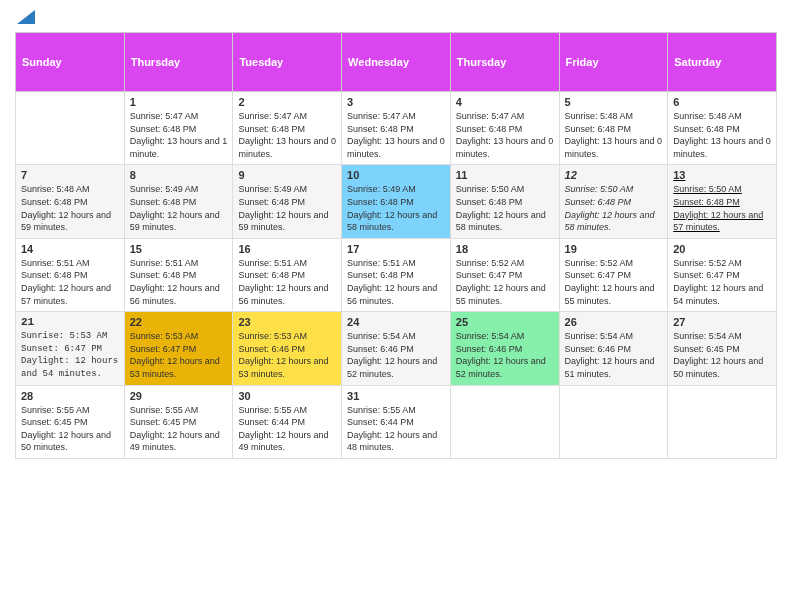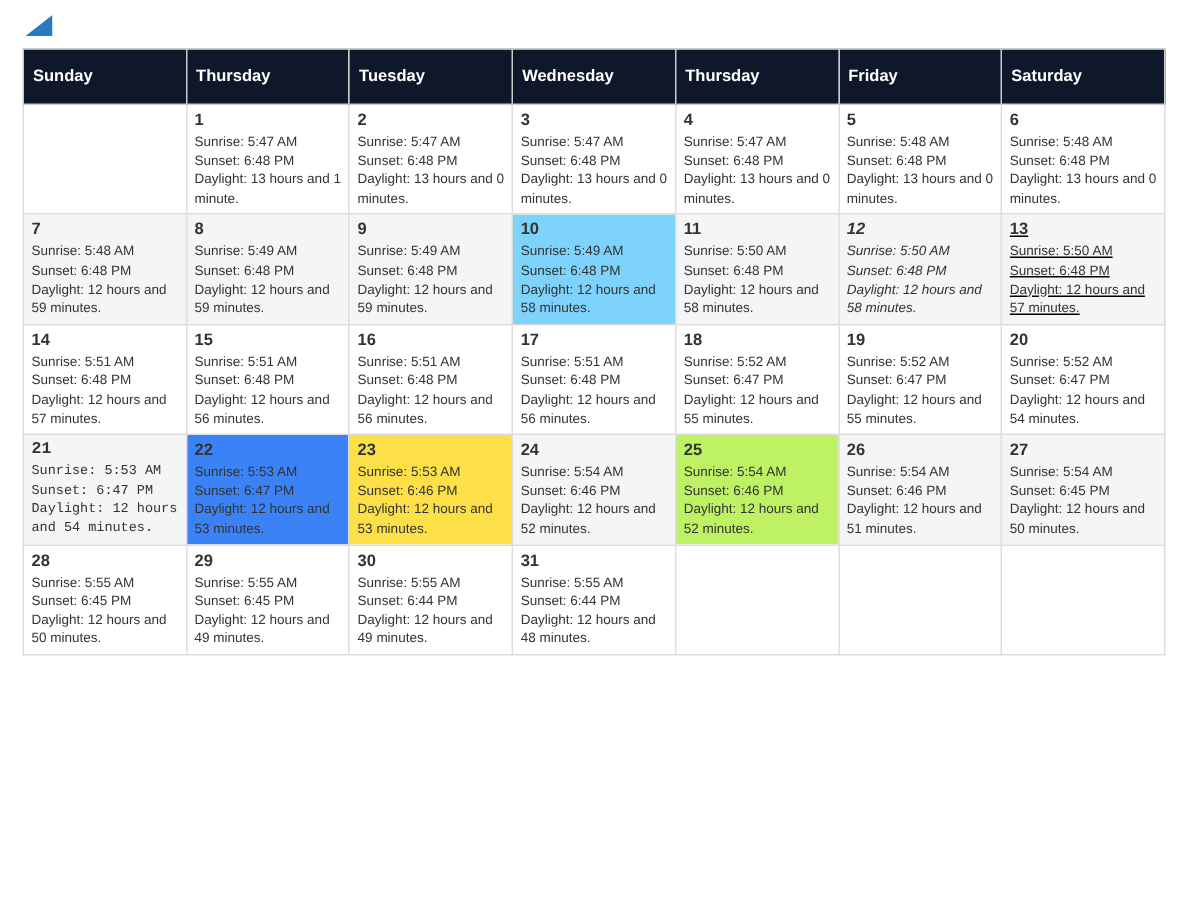--- a/index.html
+++ b/index.html
@@ -57,24 +57,24 @@
     .location-title {
       font-size: 14px;
       color: #333;
     }
     .calendar-table {
       width: 100%;
       border-collapse: collapse;
       font-size: 9.5px;
     }
     .calendar-table th {
-      background-color: #0f172a;
+      background-color: #d946ef;
       color: #fff;
       text-align: left;
-      padding: 12px 6px;
+      padding: 23px 6px;
       font-size: 11px;
       font-weight: bold;
       border: 1px solid #ccc;
     }
     .calendar-table td {
       vertical-align: top;
       padding: 4px 5px;
       border: 1px solid #ddd;
       width: calc(100% / 7);
       height: 72px;
@@ -218,33 +218,33 @@
           <td>
             <div class="day-number">20</div>
             <div class="day-info">Sunrise: 5:52 AM<br>Sunset: 6:47 PM<br>Daylight: 12 hours and 54 minutes.</div>
           </td>
         </tr>
         <tr>
           <td style="background: rgb(245, 245, 245); font-family: Liberation Mono, monospace;">
             <div class="day-number">21</div>
             <div class="day-info">Sunrise: 5:53 AM<br>Sunset: 6:47 PM<br>Daylight: 12 hours and 54 minutes.</div>
           </td>
-          <td style="background: #3b82f6; margin-left: 32px;">
+          <td style="background: #eab308; margin-left: 32px;">
             <div class="day-number">22</div>
             <div class="day-info">Sunrise: 5:53 AM<br>Sunset: 6:47 PM<br>Daylight: 12 hours and 53 minutes.</div>
           </td>
           <td style="background: #fde047;">
             <div class="day-number">23</div>
             <div class="day-info">Sunrise: 5:53 AM<br>Sunset: 6:46 PM<br>Daylight: 12 hours and 53 minutes.</div>
           </td>
           <td style="background: rgb(245, 245, 245); margin-left: 12px;">
             <div class="day-number">24</div>
             <div class="day-info">Sunrise: 5:54 AM<br>Sunset: 6:46 PM<br>Daylight: 12 hours and 52 minutes.</div>
           </td>
-          <td style="background: #bef264;">
+          <td style="background: #86efac;">
             <div class="day-number">25</div>
             <div class="day-info">Sunrise: 5:54 AM<br>Sunset: 6:46 PM<br>Daylight: 12 hours and 52 minutes.</div>
           </td>
           <td style="background: rgb(245, 245, 245);">
             <div class="day-number">26</div>
             <div class="day-info">Sunrise: 5:54 AM<br>Sunset: 6:46 PM<br>Daylight: 12 hours and 51 minutes.</div>
           </td>
           <td style="background: rgb(245, 245, 245);">
             <div class="day-number">27</div>
             <div class="day-info">Sunrise: 5:54 AM<br>Sunset: 6:45 PM<br>Daylight: 12 hours and 50 minutes.</div>

